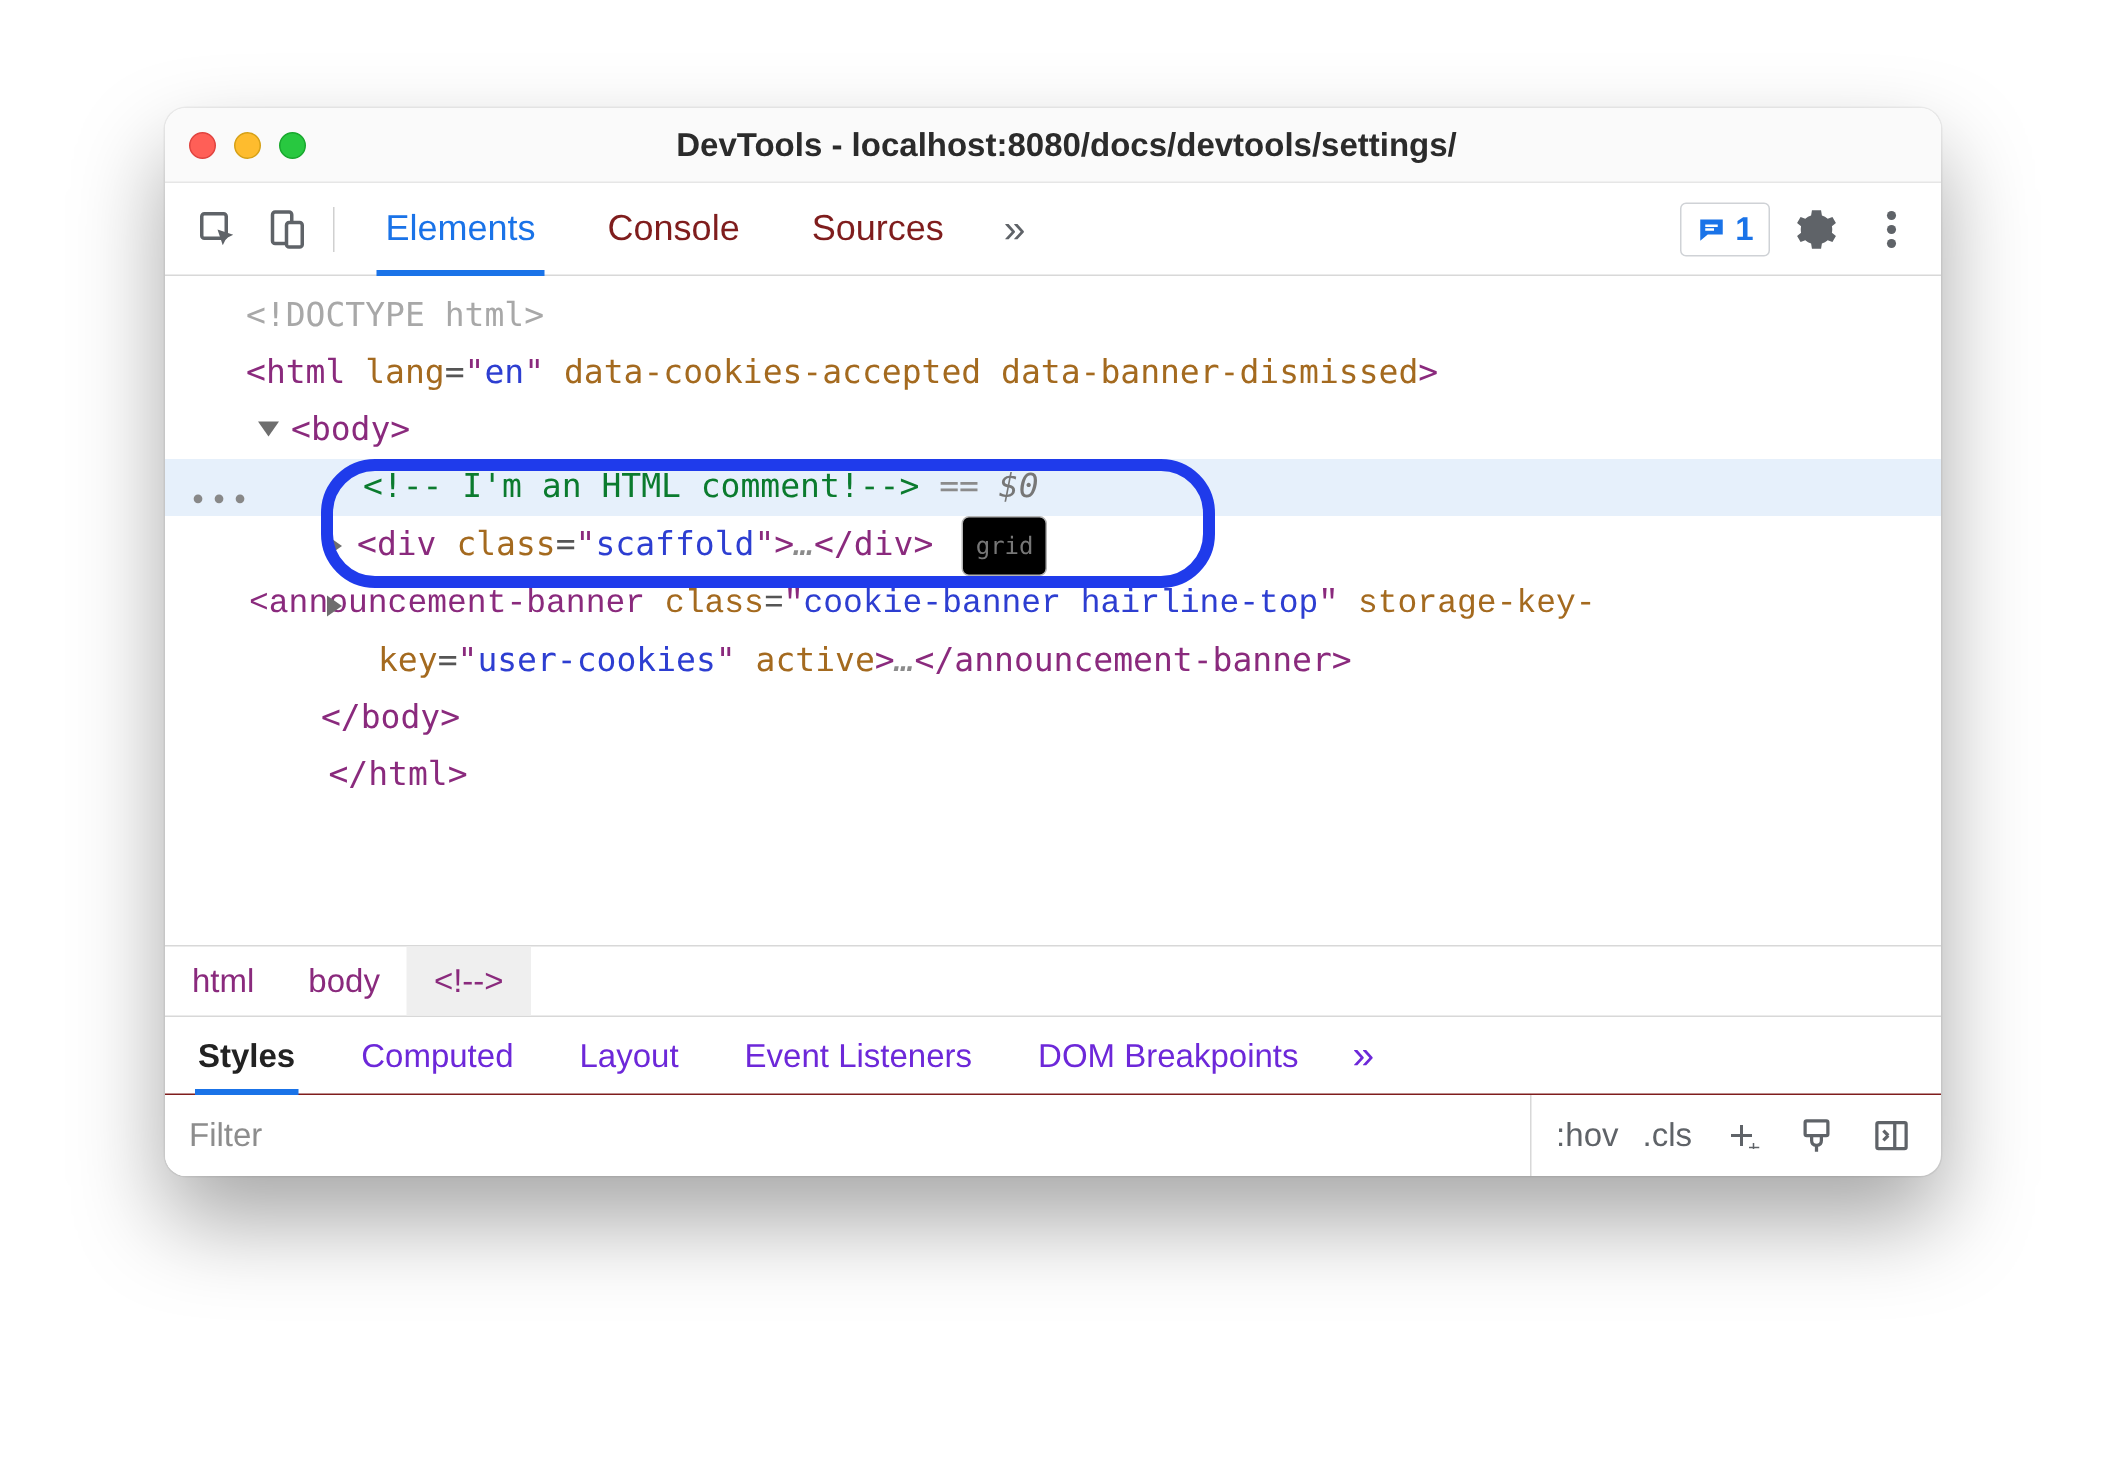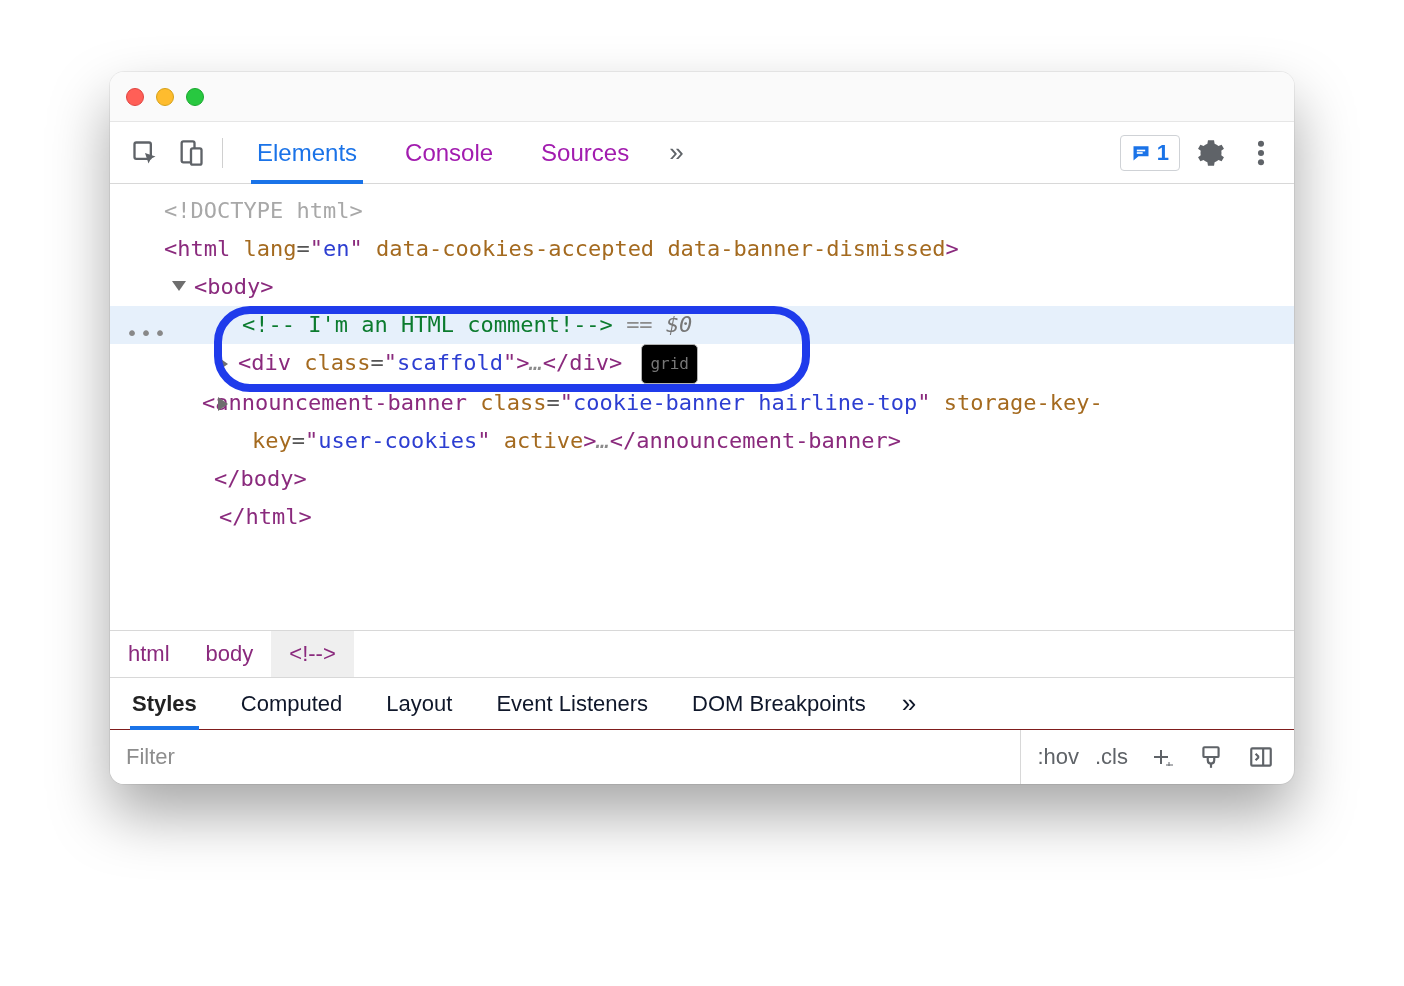--- a/index.html
+++ b/index.html
@@ -57,21 +57,21 @@
     display: flex; align-items: center; justify-content: center;
     color: #5f6368;
   }
   .tool-sep {
     width: 1px; height: 30px; background: #d0d0d0; margin: 0 6px;
   }
   .tabs-main { display: flex; align-items: stretch; height: 100%; }
   .tab {
     padding: 0 24px;
     display: flex; align-items: center;
-    font-size: 24px; color: #a21caf;
+    font-size: 24px; color: #7f1d1d;
     cursor: default;
     position: relative;
   }
   .tab.active { color: #1a73e8; font-weight: 500; }
   .tab.active::after {
     content: ""; position: absolute; left: 18px; right: 18px; bottom: -1px;
     height: 4px; background: #1a73e8;
   }
   .tab.chev { padding: 0 16px; font-size: 26px; color: #5f6368; }
   .toolbar-spacer { flex: 1; }
@@ -91,21 +91,21 @@
     font-size: 22px;
     line-height: 38px;
     padding: 8px 0 10px 0;
     position: relative;
   }
   .line { white-space: nowrap; padding-left: 54px; position: relative; }
   .line.l1 { padding-left: 54px; }
   .line.l2 { padding-left: 84px; }
   .line.l3 { padding-left: 124px; }
   .line.l3b { padding-left: 106px; }
-  .line.l3w { padding-left: 92px; }
+  .line.l3w { padding-left: 56px; font-family: Liberation Mono, monospace; }
   .line .arrow {
     position: absolute;
     width: 0; height: 0;
     border-style: solid;
   }
   .arrow.right {
     border-width: 7px 0 7px 10px;
     border-color: transparent transparent transparent #6e6e6e;
   }
   .arrow.down {
@@ -144,21 +144,21 @@
   .breadcrumb {
     height: 48px; border-top: 1px solid #d8d8d8; border-bottom: 1px solid #d8d8d8;
     display: flex; align-items: stretch; font-size: 22px; color: #8a2a7d;
   }
   .crumb { padding: 0 18px; display:flex; align-items:center; }
   .crumb.sel { background: #efefef; color: #8a2a7d; }
   
   .subtabs {
     height: 52px; display:flex; align-items:center; border-bottom: 1px solid #7f1d1d;
   }
-  .stab { padding: 0 22px; font-size: 22px; color:#0f172a; height:100%; display:flex; align-items:center; position:relative; }
+  .stab { padding: 0 22px; font-size: 22px; color:#6d28d9; height:100%; display:flex; align-items:center; position:relative; }
   .stab.active { color:#222; font-weight:600; }
   .stab.active::after {
     content:""; position:absolute; left:20px; right:20px; bottom:-1px; height:4px; background:#1a73e8;
   }
   .stab.chev { font-size: 26px; padding: 0 14px; }
   
   .filter-row {
     height: 54px; display:flex; align-items:center;
     font-size: 22px;
   }
@@ -177,20 +177,21 @@
 
 <div class="stage">
   <div class="window">
 
     <div class="titlebar">
       <div class="traffic">
         <div class="dot red"></div>
         <div class="dot yellow"></div>
         <div class="dot green"></div>
       </div>
+      <div class="title">DevTools - localhost:8080/docs/devtools/settings/</div>
     </div>
 
     <div class="toolbar">
       <div class="tool-icon">
         <svg width="28" height="28" viewBox="0 0 24 24" fill="none" stroke="#5f6368" stroke-width="2">
           <rect x="3" y="3" width="14" height="14" rx="1.5"></rect>
           <path d="M12 12 L21 15 L17 17 L15 21 Z" fill="#5f6368" stroke="none"></path>
         </svg>
       </div>
       <div class="tool-icon">

